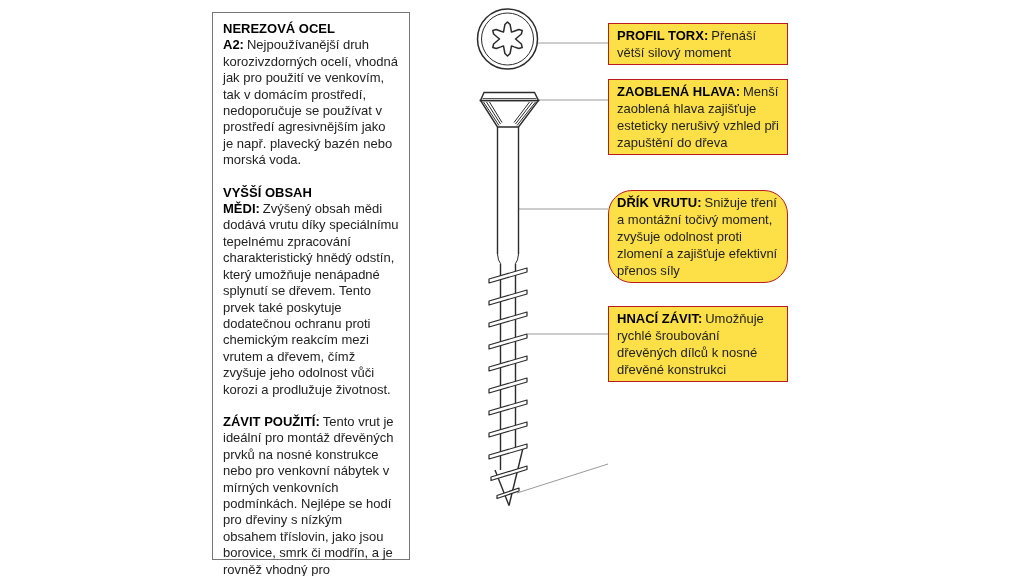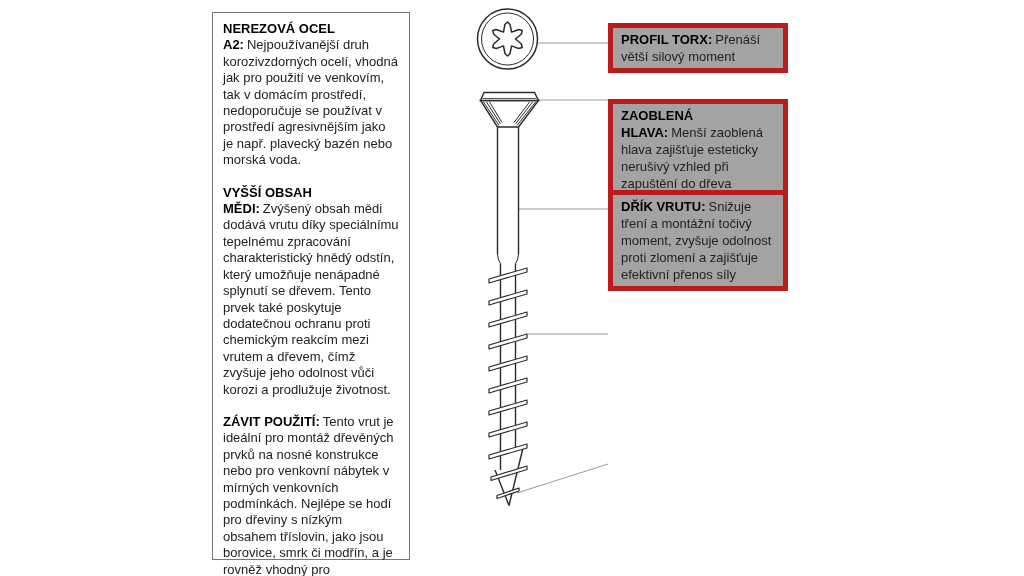--- a/index.html
+++ b/index.html
@@ -11,26 +11,26 @@
   .info-panel{
     position:absolute;left:212px;top:12px;width:198px;height:548px;
     box-sizing:border-box;border:1px solid #777;background:#fff;
     padding:8px 10px;font-size:13px;line-height:16.4px;color:#222;
   }
   .info-panel p{margin:0 0 16px 0;}
   .info-panel p:last-child{margin-bottom:0;}
   b.lbl{color:#000;margin-right:3px;letter-spacing:0;}
   .callout{
     position:absolute;left:608px;width:180px;box-sizing:border-box;
-    border:5px solid #b91c1c;background:#a3a3a3;padding:3px 8px;
+    border:1px solid #b91c1c;background:#fde047;padding:3px 8px;
     font-size:13px;line-height:17px;color:#222;
   }
   .co-torx{top:23px;}
-  .co-head{top:79px;margin-top:20px;}
-  .co-shank{top:190px;}
+  .co-head{top:79px;}
+  .co-shank{top:190px;border-radius:24px;}
   .co-thread{top:306px;}
   .co-tip{top:438px;}
 </style>
 </head>
 <body>
 
 <div class="canvas">
 
   <svg class="overlay" viewBox="0 0 1024 576">
 
@@ -105,15 +105,16 @@
     <p><b class="lbl">VYŠŠÍ OBSAH MĚDI:</b><span>Zvýšený obsah mědi dodává vrutu díky speciálnímu tepelnému zpracování charakteristický hnědý odstín, který umožňuje nenápadné splynutí se dřevem. Tento prvek také poskytuje dodatečnou ochranu proti chemickým reakcím mezi vrutem a dřevem, čímž zvyšuje jeho odolnost vůči korozi a prodlužuje životnost.</span></p>
     <p><b class="lbl">ZÁVIT POUŽITÍ:</b><span>Tento vrut je ideální pro montáž dřevěných prvků na nosné konstrukce nebo pro venkovní nábytek v mírných venkovních podmínkách. Nejlépe se hodí pro dřeviny s nízkým obsahem tříslovin, jako jsou borovice, smrk či modřín, a je rovněž vhodný pro thermowood, kde zajišťuje dlouhou životnost a spolehlivou funkčnost.</span></p>
   </div>
 
   <div class="callout co-torx"><b class="lbl">PROFIL TORX:</b><span>Přenáší větší silový moment</span></div>
 
   <div class="callout co-head"><b class="lbl">ZAOBLENÁ HLAVA:</b><span>Menší zaoblená hlava zajišťuje esteticky nerušivý vzhled při zapuštění do dřeva</span></div>
 
   <div class="callout co-shank"><b class="lbl">DŘÍK VRUTU:</b><span>Snižuje tření a montážní točivý moment, zvyšuje odolnost proti zlomení a zajišťuje efektivní přenos síly</span></div>
 
+  <div class="callout co-thread"><b class="lbl">HNACÍ ZÁVIT:</b><span>Umožňuje rychlé šroubování dřevěných dílců k nosné dřevěné konstrukci</span></div>
 
 
 </div>
 
 </body></html>

